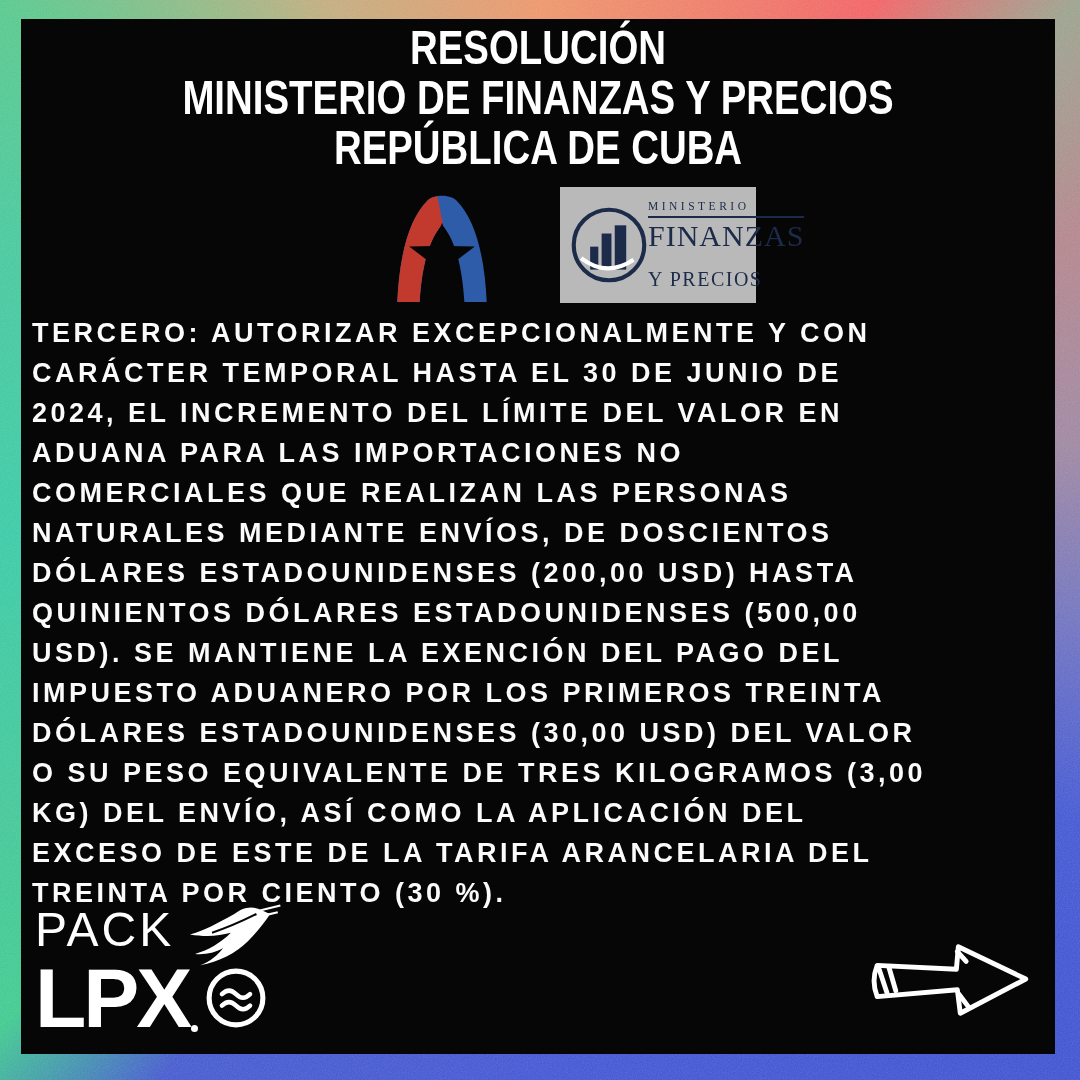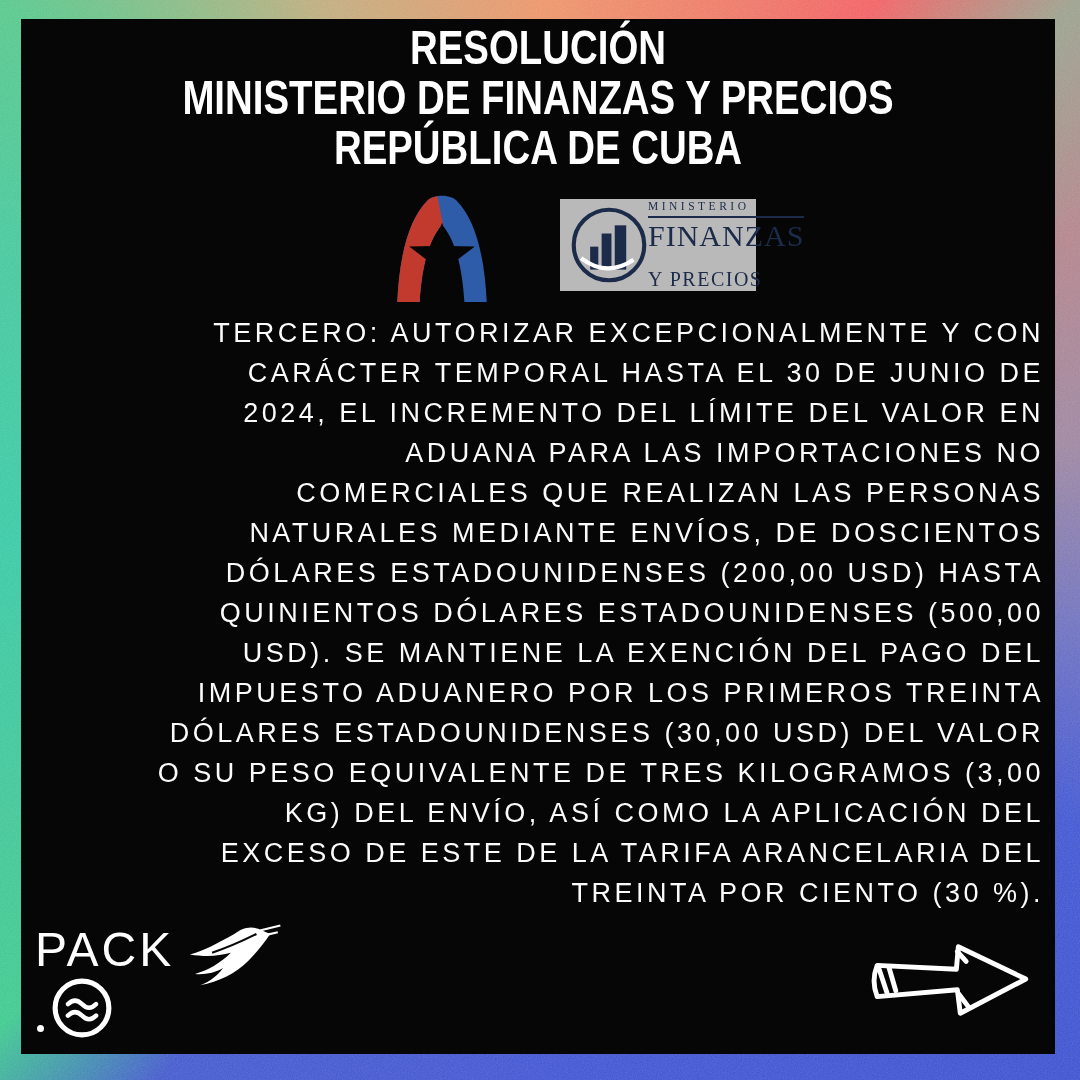--- a/index.html
+++ b/index.html
@@ -39,35 +39,35 @@
     white-space:pre-line;letter-spacing:0px;
     transform:scaleX(0.8);transform-origin:50% 0;
   }
   .logos{
     position:absolute;top:164px;left:0;width:100%;height:124px;
     display:flex;justify-content:center;align-items:center;gap:56px;
     transform:translateX(30px);
   }
   .aduana{width:124px;height:122px;display:block;}
   .mfp{
-    width:196px;height:92px;background:var(--mfp-gray,#b9b9b9);
+    width:196px;height:116px;background:var(--mfp-gray,#b9b9b9);
     display:flex;align-items:center;padding:0 6px;box-sizing:border-box;
   }
   .mfp-circle{width:82px;height:82px;flex:0 0 auto;margin-left:2px;}
   .mfp-text{margin-left:-2px;color:var(--mfp-navy,#1c2b4a);
     font-family:"Liberation Serif", serif;line-height:1;}
   .mfp-min{font-size:11.5px;letter-spacing:3.5px;margin-bottom:3px;}
   .mfp-rule{height:2px;background:var(--mfp-navy,#1c2b4a);margin:2px 0 3px 0;}
   .mfp-fin{font-size:30px;letter-spacing:1px;}
   .mfp-pre{font-size:20px;letter-spacing:1.5px;margin-top:18px;}
   .bodytext{
     position:absolute;top:294px;left:50%;transform:translateX(-50%);
-    width:1012px;margin:0;text-align:right;color:#fbfbfb;
+    width:1012px;margin:0;text-align:left;color:#fbfbfb;
     font-size:27px;line-height:40px;letter-spacing:3.5px;
-    white-space:pre-line;font-weight:400;
+    white-space:pre-line;font-weight:700;
   }
   .brand{position:absolute;left:14px;bottom:14px;color:var(--text-white,#fff);}
   .brand-top{display:flex;align-items:flex-end;height:64px;}
   .pack{font-size:48px;letter-spacing:3px;font-weight:400;line-height:1;
     margin-bottom:6px;}
   .bird{width:120px;height:64px;margin-left:-4px;margin-bottom:-6px;}
   .brand-bottom{display:flex;align-items:center;margin-top:-4px;}
   .lpx{font-size:84px;font-weight:700;letter-spacing:-3px;line-height:1;}
   .reg-dot{width:7px;height:7px;border-radius:50%;background:#fff;
     align-self:flex-end;margin:0 6px 8px 2px;}
@@ -143,20 +143,21 @@
       <span class="pack">PACK</span>
       <svg class="bird" viewBox="0 0 130 75" xmlns="http://www.w3.org/2000/svg">
         <path fill="#ffffff" d="M112 14 L98 8 C88 4 78 8 70 14 C52 24 34 34 18 38
           C36 41 52 40 66 36 C54 48 40 56 24 61 C35 62 47 60 57 54
           C51 62 42 70 30 74 C52 70 72 60 86 46 C95 37 105 25 112 14 Z"></path>
         <path d="M96 14 C80 22 62 30 44 36" stroke="#060606" stroke-width="2.5" fill="none"></path>
         <path d="M100 10 L124 4 M104 16 L121 12" stroke="#ffffff" stroke-width="2.5" fill="none"></path>
       </svg>
     </div>
     <div class="brand-bottom">
+      <span class="lpx">LPX</span>
       <span class="reg-dot"></span>
       <svg class="waves" viewBox="0 0 100 100" xmlns="http://www.w3.org/2000/svg">
         <circle cx="50" cy="50" r="42" fill="none" stroke="#ffffff" stroke-width="8"></circle>
         <path d="M28 44 q 11 -11 22 0 q 11 11 22 0" fill="none" stroke="#ffffff" stroke-width="7" stroke-linecap="round"></path>
         <path d="M28 62 q 11 -11 22 0 q 11 11 22 0" fill="none" stroke="#ffffff" stroke-width="7" stroke-linecap="round"></path>
       </svg>
     </div>
   </div>
 
   <svg class="arrow" viewBox="0 0 175 90" xmlns="http://www.w3.org/2000/svg">

